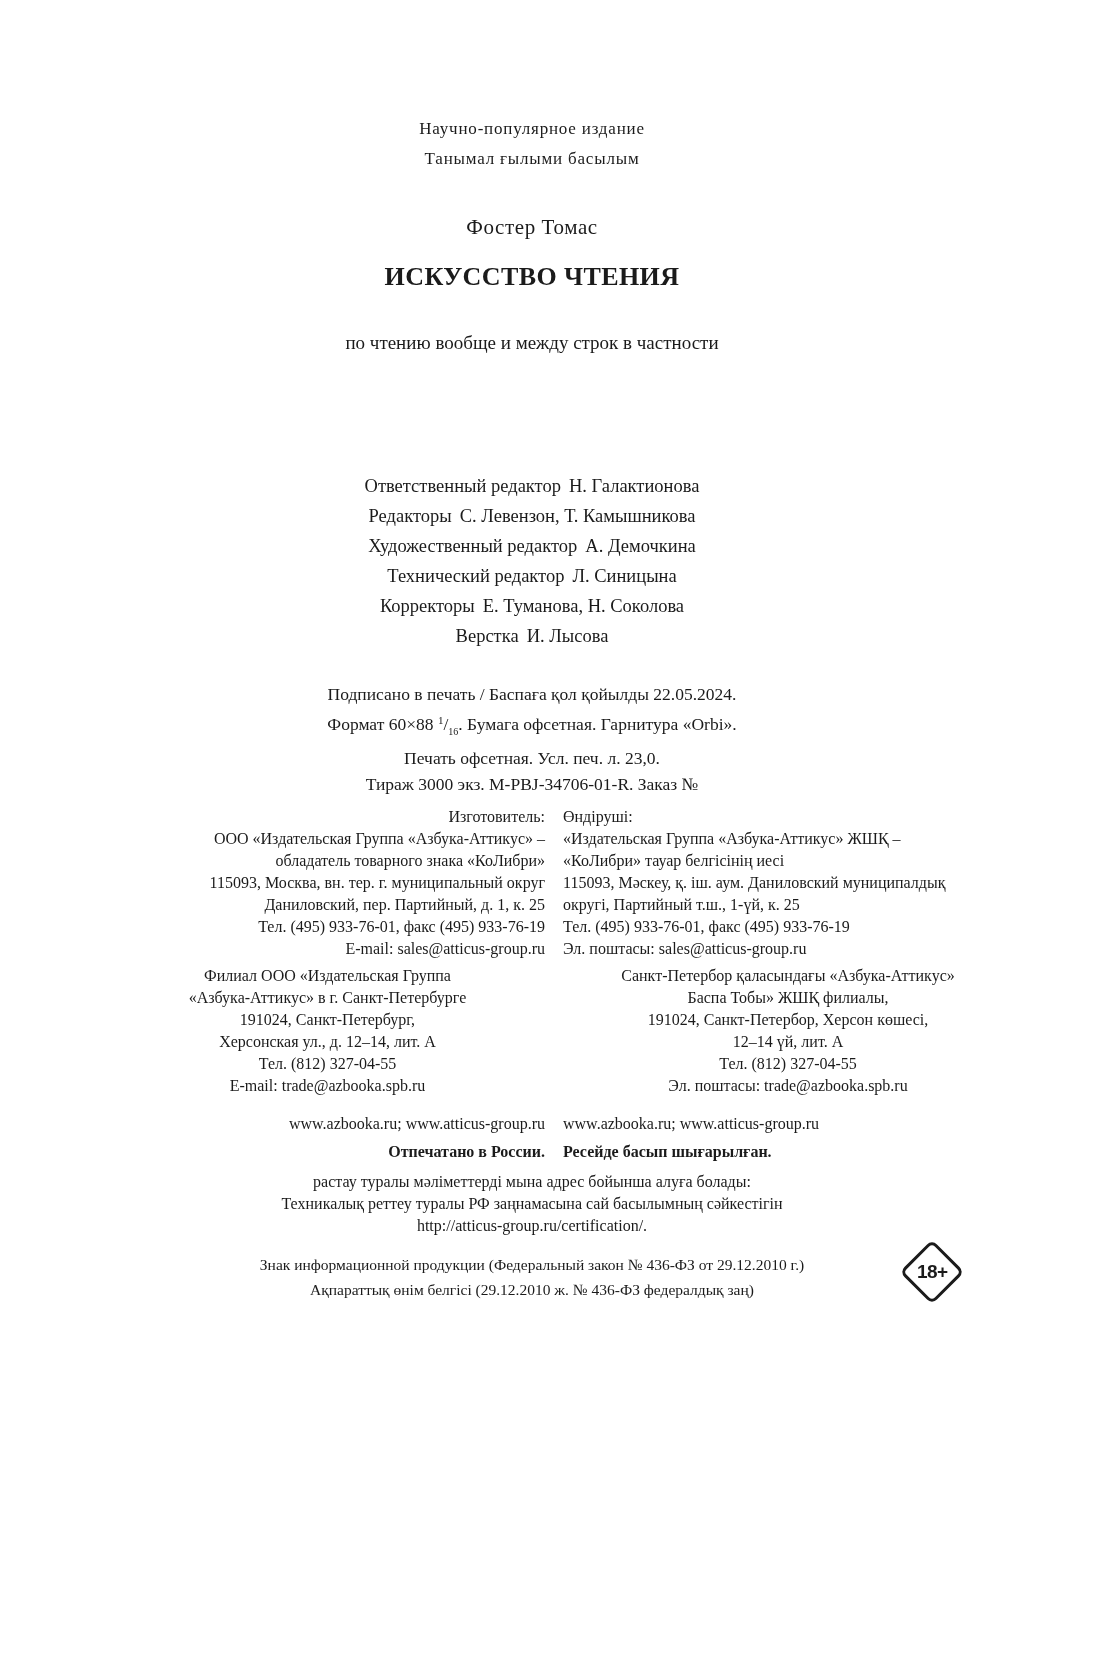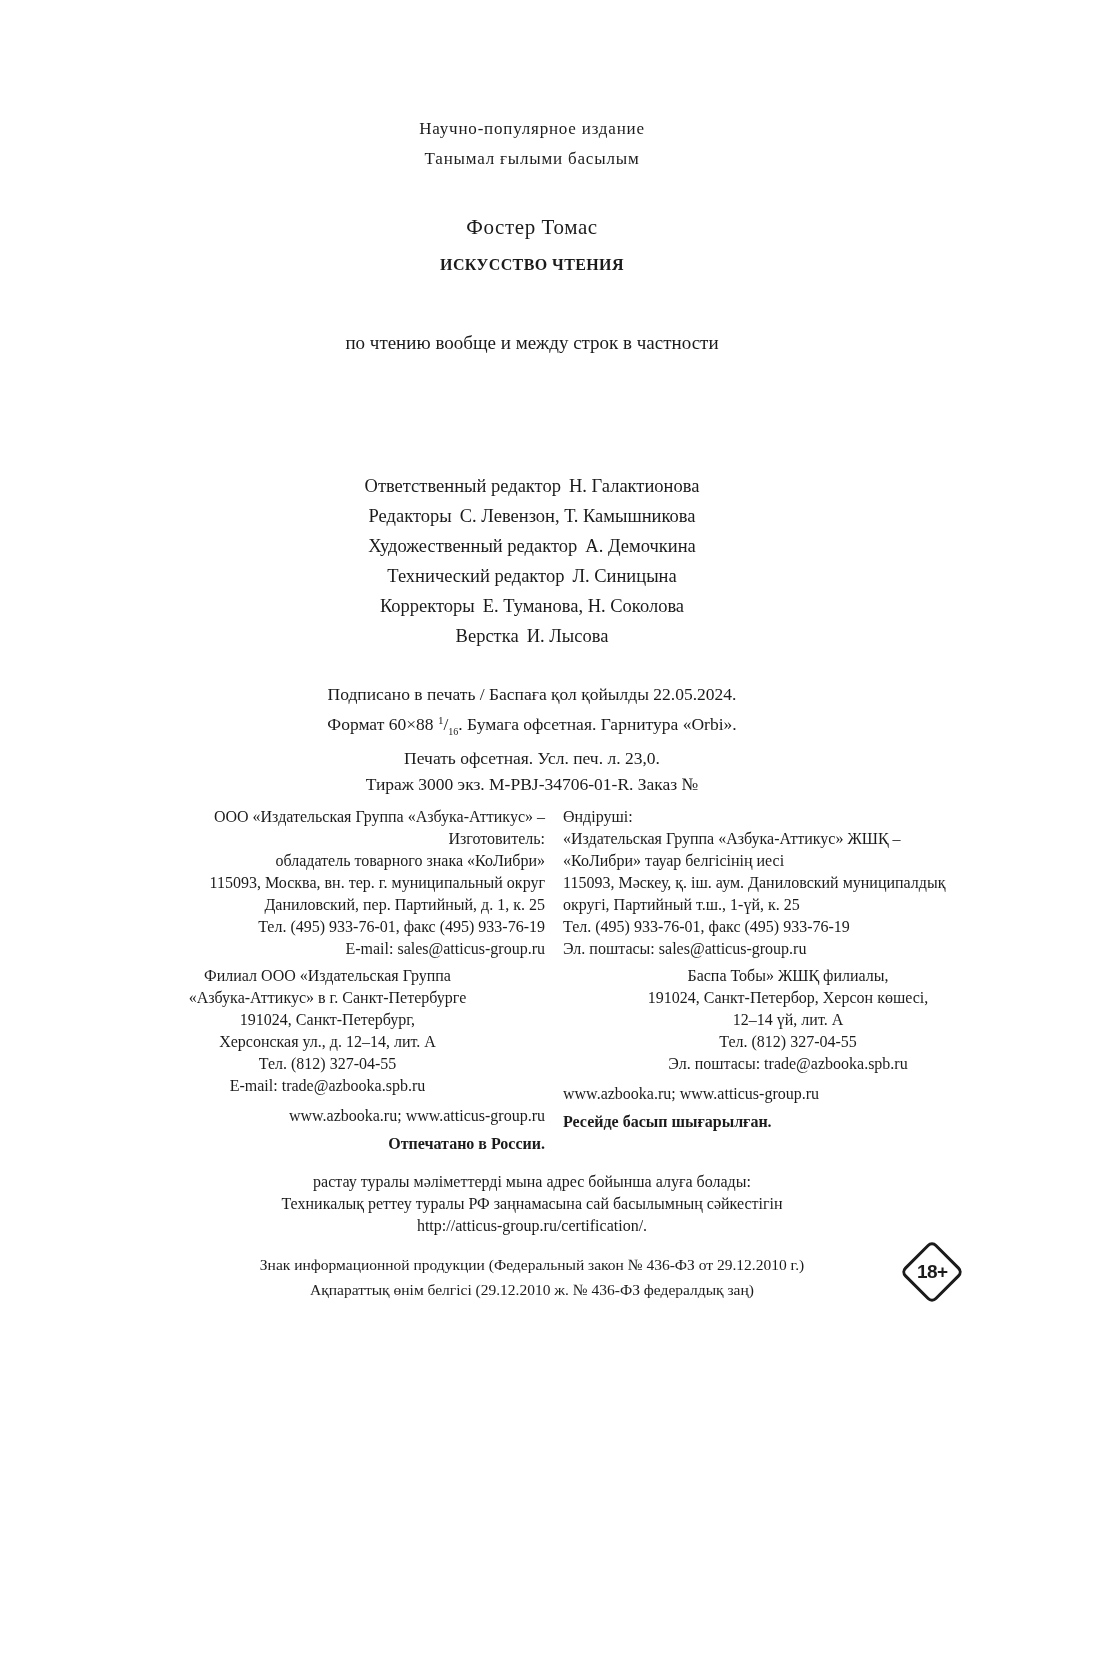--- a/index.html
+++ b/index.html
@@ -11,35 +11,35 @@
     background: #ffffff;
     color: #1b1b1b;
     font-family: "Liberation Serif", "DejaVu Serif", serif;
     overflow: hidden;
   }
   .abs { position: absolute; left: 0; width: 1064px; }
   .centered { text-align: center; }
 
   .edition { top: 114px; font-size: 17px; line-height: 30px; letter-spacing: 0.8px; }
   .author  { top: 214px; font-size: 21px; line-height: 26px; letter-spacing: 0.6px; }
-  .title   { top: 251px; font-size: 16px; line-height: 28px; font-weight: bold; letter-spacing: 0.4px; }
+  .title   { top: 263px; font-size: 26px; line-height: 28px; font-weight: bold; letter-spacing: 0.4px; }
   .subtitle{ top: 329px; font-size: 19px; line-height: 28px; }
 
   .staff { top: 471px; font-size: 18.5px; line-height: 30px; }
   .staff-names { margin-left: 8px; }
 
   .print-block { top: 681px; font-size: 17.5px; line-height: 26px; }
   .print-block sup { font-size: 11px; vertical-align: 6px; }
   .print-block sub { font-size: 10px; vertical-align: -5px; }
 
   .cols { top: 806px; display: flex; font-size: 16px; line-height: 22px; }
   .col-left  { margin-left: 110px; width: 435px; text-align: right; }
   .col-right { margin-left: 18px;  width: 450px; text-align: left; }
   .grp-branch { margin-top: 5px; text-align: center; }
-  .grp-sites  { margin-top: 8px; }
+  .grp-sites  { margin-top: 16px; }
   .grp-printed{ margin-top: 6px; font-weight: bold; }
 
   .cert { top: 1171px; font-size: 16px; line-height: 22px; }
   .age  { top: 1252px; font-size: 15.5px; line-height: 25px; }
 
   .badge {
     position: absolute;
     left: 909px; top: 1249px;
     width: 46px; height: 46px;
     box-sizing: border-box;
@@ -102,22 +102,22 @@
     <div>Подписано в печать / Баспаға қол қойылды 22.05.2024.</div>
     <div><span>Формат 60×88 </span><sup>1</sup><span>/</span><sub>16</sub><span>. Бумага офсетная. Гарнитура «Orbi».</span></div>
     <div>Печать офсетная. Усл. печ. л. 23,0.</div>
     <div>Тираж 3000 экз. M-PBJ-34706-01-R. Заказ №</div>
   </div>
 
   <div class="abs cols">
 
     <div class="col-left">
       <div class="grp-maker">
+        <div>Изготовитель:</div>
         <div>ООО «Издательская Группа «Азбука-Аттикус» –</div>
-        <div>Изготовитель:</div>
         <div>обладатель товарного знака «КоЛибри»</div>
         <div>115093, Москва, вн. тер. г. муниципальный округ</div>
         <div>Даниловский, пер. Партийный, д. 1, к. 25</div>
         <div>Тел. (495) 933-76-01, факс (495) 933-76-19</div>
         <div>E-mail: sales@atticus-group.ru</div>
       </div>
       <div class="grp-branch">
         <div>Филиал ООО «Издательская Группа</div>
         <div>«Азбука-Аттикус» в г. Санкт-Петербурге</div>
         <div>191024, Санкт-Петербург,</div>
@@ -133,20 +133,21 @@
       <div class="grp-maker">
         <div>Өндіруші:</div>
         <div>«Издательская Группа «Азбука-Аттикус» ЖШҚ –</div>
         <div>«КоЛибри» тауар белгісінің иесі</div>
         <div>115093, Мәскеу, қ. іш. аум. Даниловский муниципалдық</div>
         <div>округі, Партийный т.ш., 1-үй, к. 25</div>
         <div>Тел. (495) 933-76-01, факс (495) 933-76-19</div>
         <div>Эл. поштасы: sales@atticus-group.ru</div>
       </div>
       <div class="grp-branch">
+        <div>Санкт-Петербор қаласындағы «Азбука-Аттикус»</div>
         <div>Баспа Тобы» ЖШҚ филиалы,</div>
         <div>191024, Санкт-Петербор, Херсон көшесі,</div>
         <div>12–14 үй, лит. А</div>
         <div>Тел. (812) 327-04-55</div>
         <div>Эл. поштасы: trade@azbooka.spb.ru</div>
       </div>
       <div class="grp-sites">www.azbooka.ru;  www.atticus-group.ru</div>
       <div class="grp-printed">Ресейде басып шығарылған.</div>
     </div>
 

